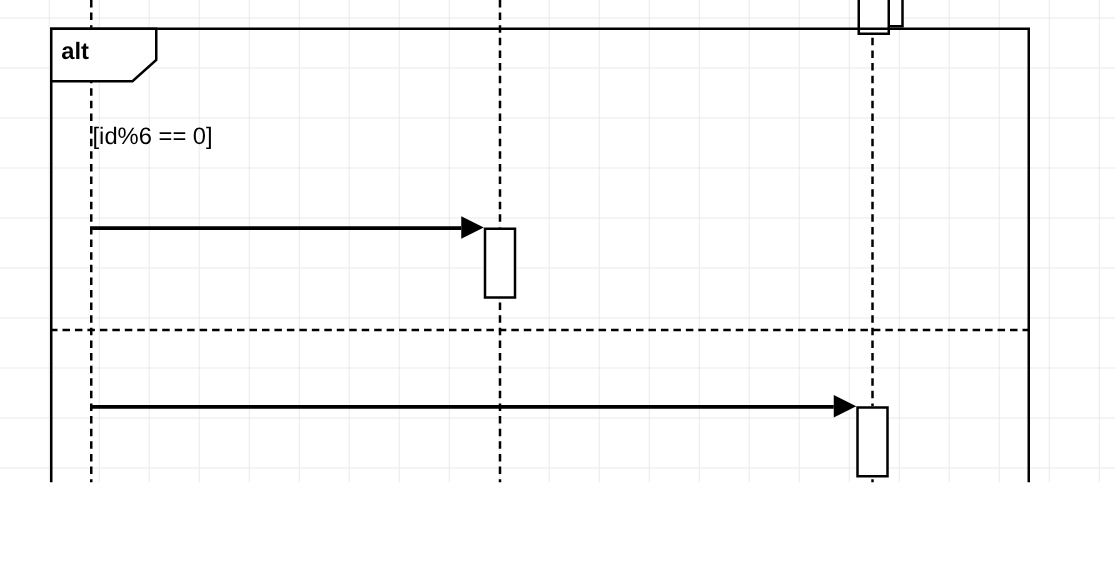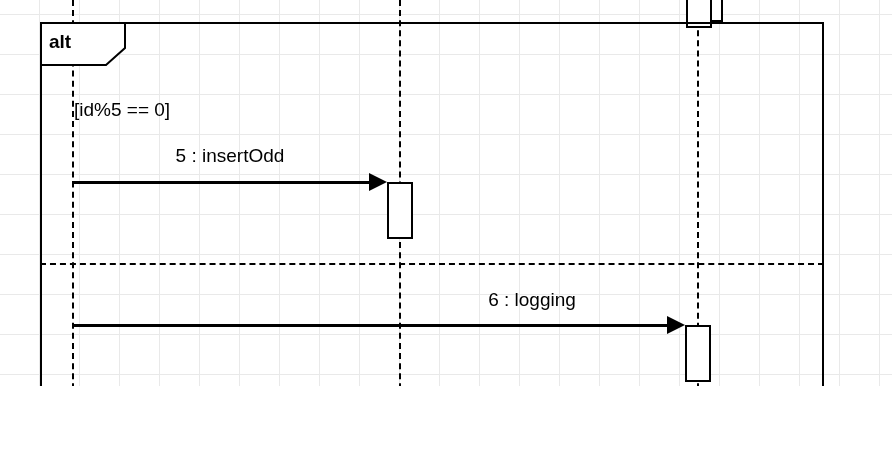--- a/index.html
+++ b/index.html
@@ -111,25 +111,23 @@
               clip-path: polygon(0 0, 100% 0, 100% 60%, 76% 100%, 0 100%);
               background:#ffffff;"></div>
 
   <svg style="position:absolute; left:40px; top:22px; overflow:visible;" width="86" height="44" viewBox="0 0 86 44">
     <path d="M 1 1 L 85 1 L 85 26 L 66 43 L 1 43 Z" fill="none" stroke="#000000" stroke-width="2"></path>
   </svg>
   <div class="frame-tag-label" style="left:49px; top:31px;">alt</div>
 
   <div class="frame-divider" style="left:40px; top:263px; width:784px;"></div>
 
-  <div class="guard" style="left:74px; top:99px;">[id%5 == 0]</div>
+  <div class="guard" style="left:74px; top:99px;">[id%6 == 0]</div>
 
-  <div class="msg-label" style="left:140px; top:145px; width:180px;">5 : insertOdd</div>
   <div class="msg-line" style="left:72px; top:181px; width:297px;"></div>
   <div class="msg-arrowhead" style="left:369px; top:173px;"></div>
   <div class="activation" style="left:387px; top:182px; width:26px; height:57px;"></div>
 
-  <div class="msg-label" style="left:452px; top:289px; width:160px;">6 : logging</div>
   <div class="msg-line" style="left:72px; top:324px; width:595px;"></div>
   <div class="msg-arrowhead" style="left:667px; top:316px;"></div>
   <div class="activation" style="left:685px; top:325px; width:26px; height:57px;"></div>
 
 </div>
 
 </body></html>

